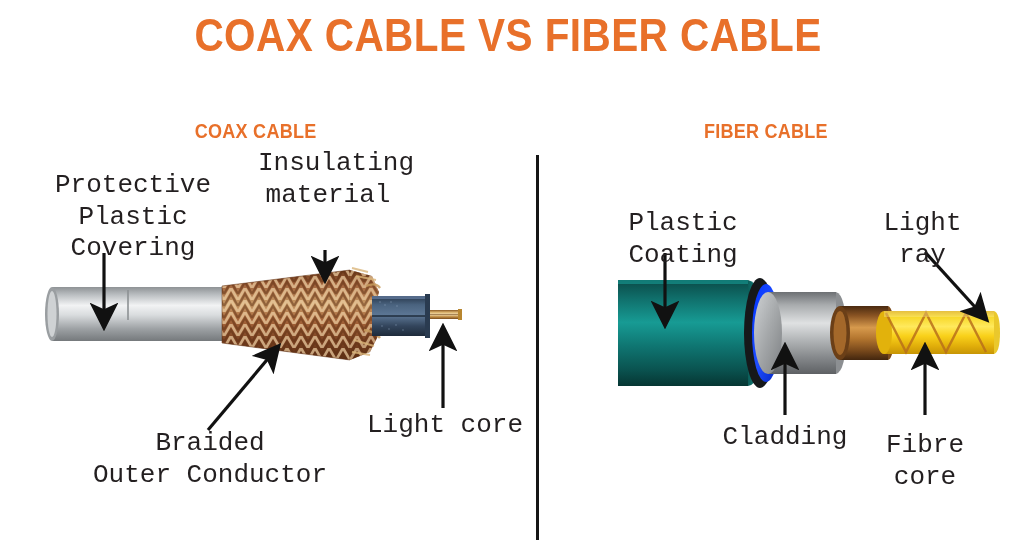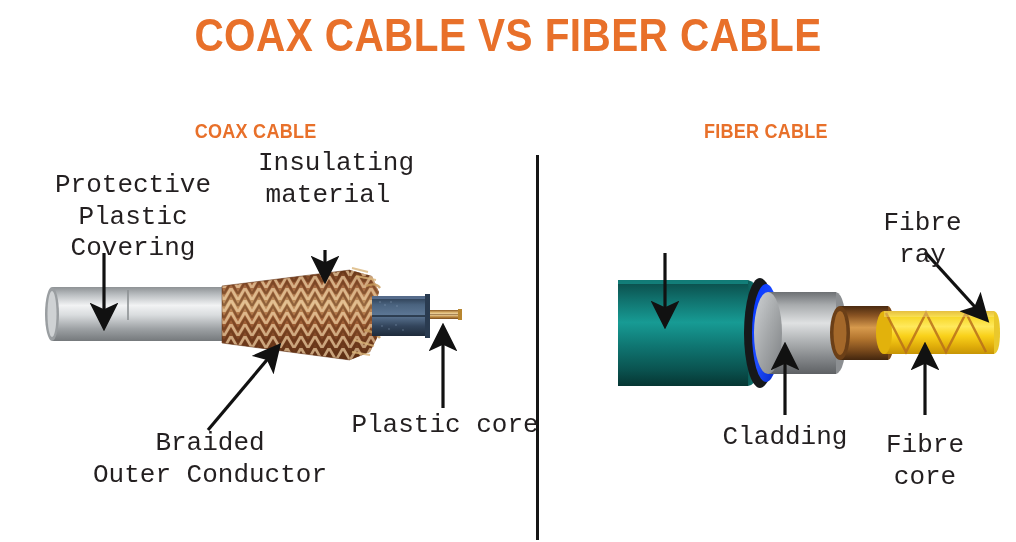--- a/index.html
+++ b/index.html
@@ -258,23 +258,24 @@
 
   <div class="lbl" style="left:18px; top:170px; width:230px;">Protective Plastic
 Covering</div>
 
   <div class="lbl" style="left:258px; top:148px; width:140px;">Insulating
 material</div>
 
   <div class="lbl" style="left:70px; top:428px; width:280px;">Braided
 Outer Conductor</div>
 
-  <div class="lbl" style="left:350px; top:410px; width:190px;">Plastic core</div>
-
-
-  <div class="lbl" style="left:855px; top:208px; width:135px;">Fibre ray</div>
+  <div class="lbl" style="left:350px; top:410px; width:190px;">Light core</div>
+
+  <div class="lbl" style="left:583px; top:208px; width:200px;">Plastic Coating</div>
+
+  <div class="lbl" style="left:855px; top:208px; width:135px;">Light ray</div>
 
   <div class="lbl" style="left:710px; top:422px; width:150px;">Cladding</div>
 
   <div class="lbl" style="left:872px; top:430px; width:106px;">Fibre
 core</div>
 
 </div>
 
 </body></html>

